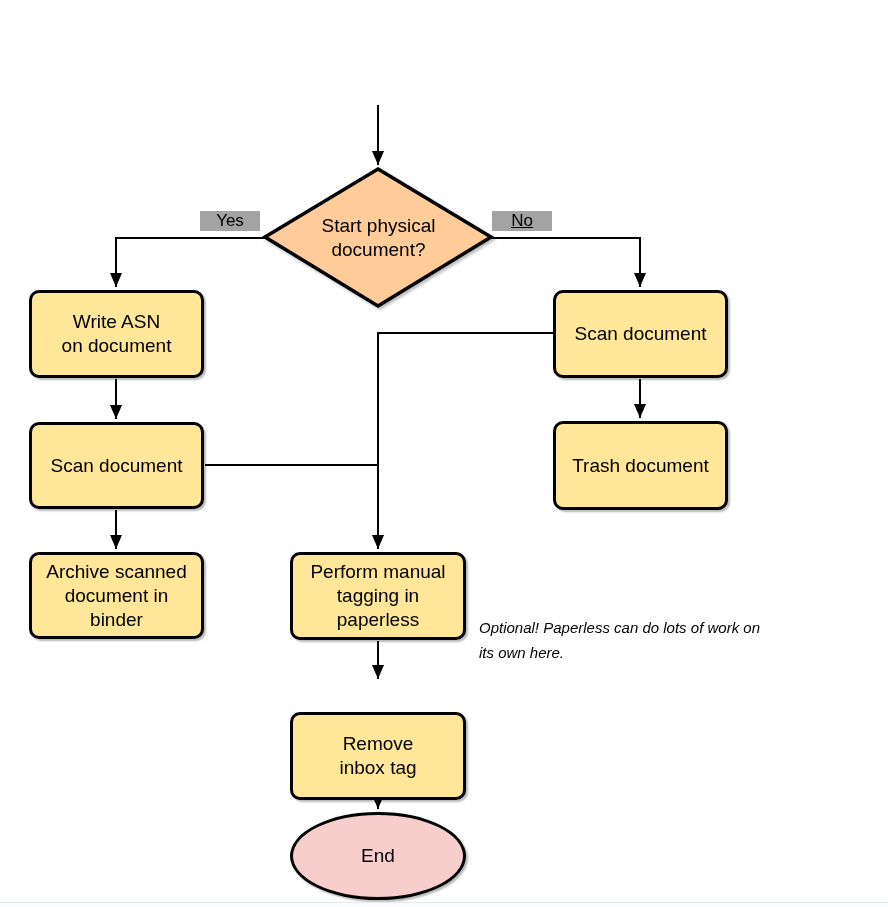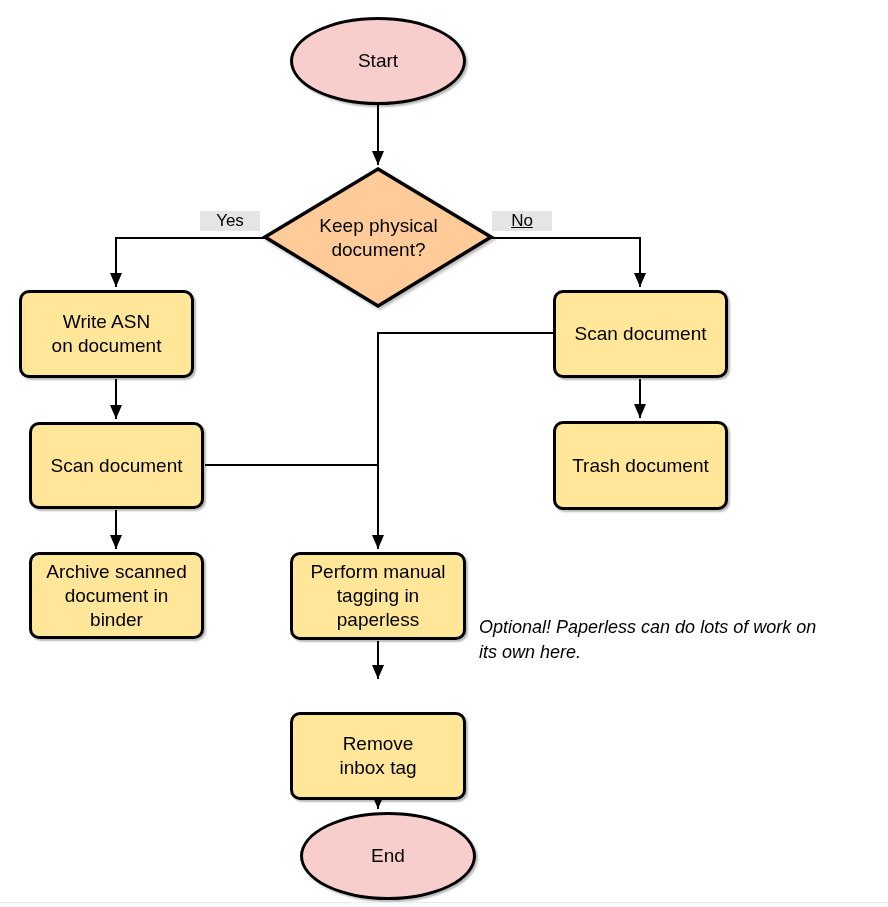--- a/index.html
+++ b/index.html
@@ -78,26 +78,26 @@
   }
   .diamond-wrap .node-label {
     position: relative;
     z-index: 1;
   }
   .edge-label {
     position: absolute;
     font-size: 17px;
     line-height: 20px;
     text-align: center;
-    background: #e5e5e5;
+    background: #a3a3a3;
     padding: 0 2px;
   }
   .annotation {
     position: absolute;
-    font-size: 18px;
+    font-size: 15px;
     font-style: italic;
     line-height: 25px;
     white-space: pre-line;
   }
   .page-bottom {
     position: absolute;
     left: 0;
     top: 902px;
     width: 888px;
     height: 1px;
@@ -128,41 +128,38 @@
     <path d="M 116 379 L 116 419" marker-end="url(#arrow)"></path>
     <path d="M 116 510 L 116 549" marker-end="url(#arrow)"></path>
     <path d="M 490 238 L 640 238 L 640 287" marker-end="url(#arrow)"></path>
     <path d="M 640 379 L 640 418" marker-end="url(#arrow)"></path>
     <path d="M 553 333 L 378 333 L 378 549" marker-end="url(#arrow)"></path>
     <path d="M 205 465 L 378 465"></path>
     <path d="M 378 641 L 378 679" marker-end="url(#arrow)"></path>
     <path d="M 378 771 L 378 809" marker-end="url(#arrow)"></path>
   </svg>
 
-  <div class="node terminal" style="left:290px; top:17px; width:176px; height:88px;">
-    <span class="node-label">Start</span>
-  </div>
 
   <div class="diamond-wrap" style="left:262px; top:165px; width:233px; height:145px;">
     <svg width="233" height="145" viewBox="0 0 233 145">
       <polygon points="116,4 229,72 116,141 3,72"></polygon>
     </svg>
-    <span class="node-label">Keep physical
+    <span class="node-label">Start physical
 document?</span>
   </div>
 
   <div class="edge-label" style="left:200px; top:211px; width:56px;">
     <span>Yes</span>
   </div>
 
   <div class="edge-label" style="left:492px; top:211px; width:56px;text-decoration:underline;">
     <span>No</span>
   </div>
 
-  <div class="node process" style="left:19px; top:290px; width:175px; height:88px;">
+  <div class="node process" style="left:29px; top:290px; width:175px; height:88px;">
     <span class="node-label">Write ASN
 on document</span>
   </div>
 
   <div class="node process" style="left:29px; top:422px; width:175px; height:87px;">
     <span class="node-label">Scan document</span>
   </div>
 
   <div class="node process" style="left:29px; top:552px; width:175px; height:87px;border-radius:10px;">
     <span class="node-label">Archive scanned
@@ -187,20 +184,20 @@
   <div class="annotation" style="left:479px; top:590px; width:410px;">
     <span>Optional! Paperless can do lots of work on
 its own here.</span>
   </div>
 
   <div class="node process" style="left:290px; top:712px; width:176px; height:88px;">
     <span class="node-label">Remove
 inbox tag</span>
   </div>
 
-  <div class="node terminal" style="left:300px; top:812px; width:176px; height:88px;">
+  <div class="node terminal" style="left:290px; top:812px; width:176px; height:88px;">
     <span class="node-label">End</span>
   </div>
 
   <div class="page-bottom"></div>
   <div class="page-below"></div>
 
 </div>
 
 </body></html>

